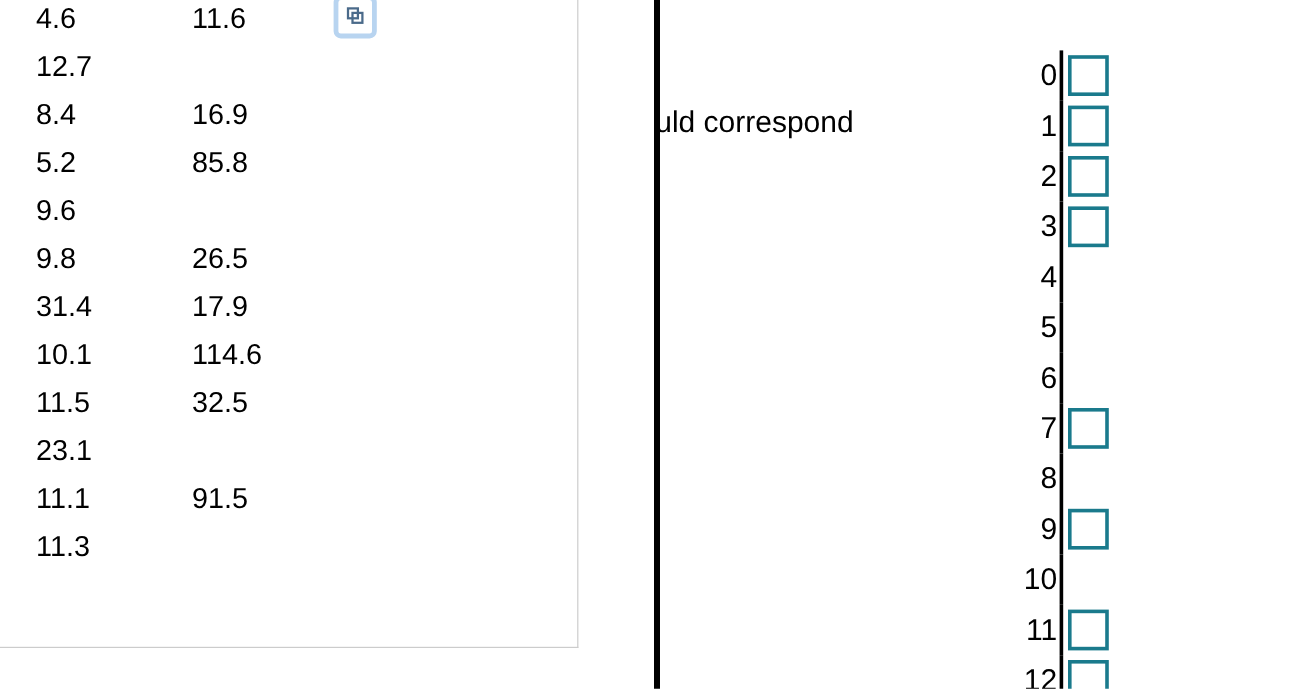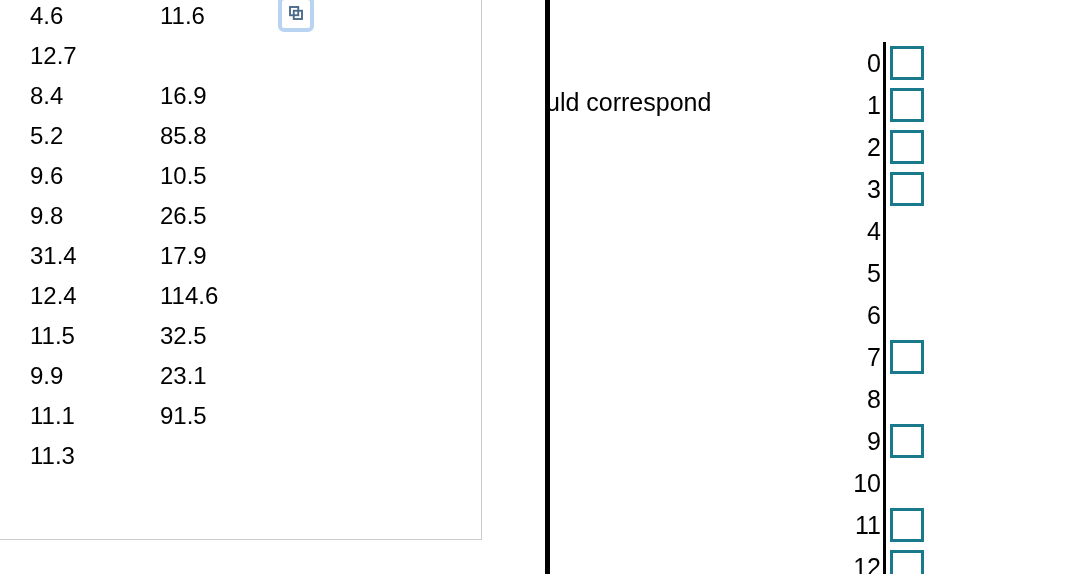--- a/index.html
+++ b/index.html
@@ -116,40 +116,38 @@
     <div class="data-row">
         <span class="col1">8.4</span>
         <span class="col2">16.9</span>
       </div>
     <div class="data-row">
         <span class="col1">5.2</span>
         <span class="col2">85.8</span>
       </div>
     <div class="data-row">
         <span class="col1">9.6</span>
-        <span class="col2">10.5</span>
       </div>
     <div class="data-row">
         <span class="col1">9.8</span>
         <span class="col2">26.5</span>
       </div>
     <div class="data-row">
         <span class="col1">31.4</span>
         <span class="col2">17.9</span>
       </div>
     <div class="data-row">
-        <span class="col1">12.4</span>
+        <span class="col1">10.1</span>
         <span class="col2">114.6</span>
       </div>
     <div class="data-row">
         <span class="col1">11.5</span>
         <span class="col2">32.5</span>
       </div>
     <div class="data-row">
-        <span class="col1">9.9</span>
         <span class="col2">23.1</span>
       </div>
     <div class="data-row">
         <span class="col1">11.1</span>
         <span class="col2">91.5</span>
       </div>
     <div class="data-row">
         <span class="col1">11.3</span>
       </div>
   </div>

